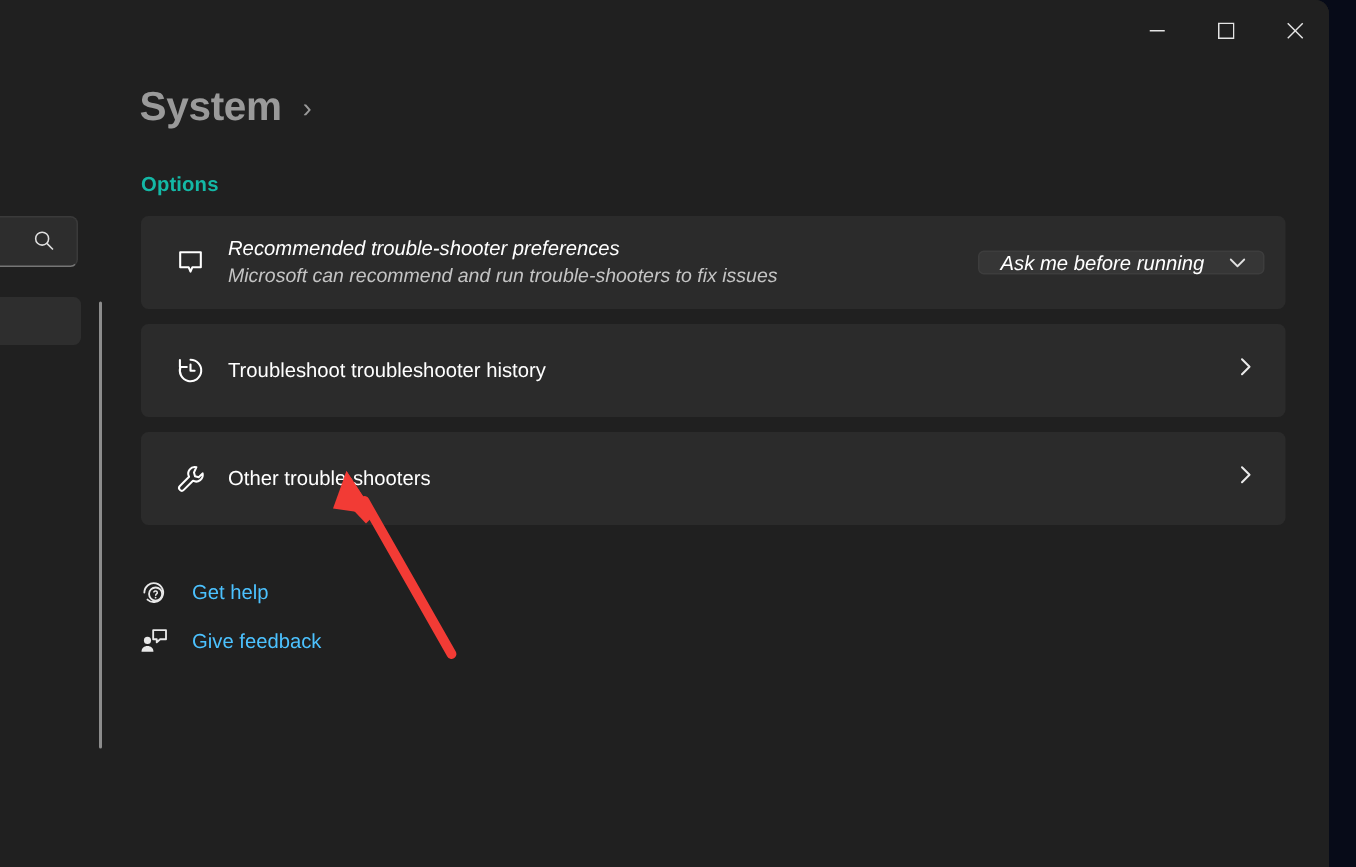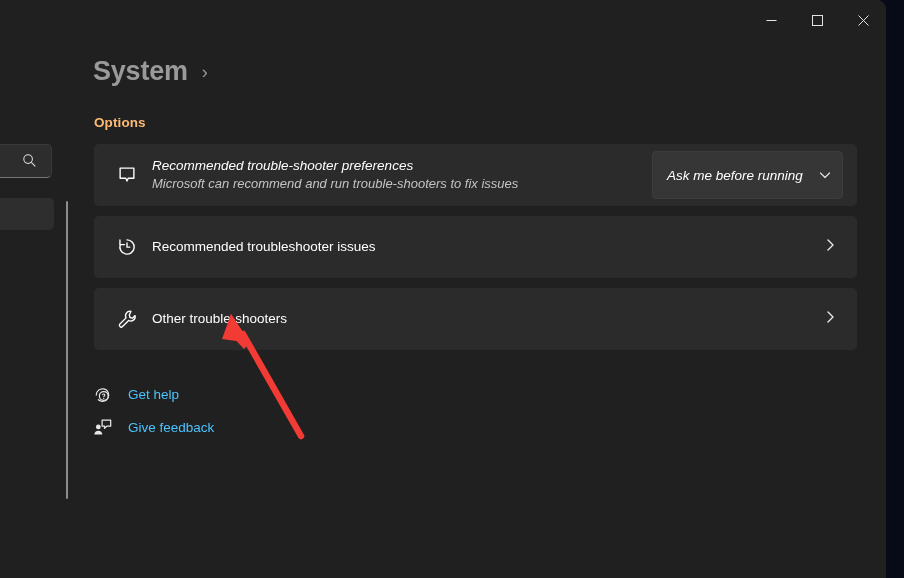--- a/index.html
+++ b/index.html
@@ -57,21 +57,21 @@
     position:absolute;left:93px;top:16px;
     display:flex;align-items:baseline;gap:14px;
     font-size:27px;font-weight:600;letter-spacing:-0.2px;
   }
   .crumb-sys{color:#9a9a9a;}
   .crumb-sep{color:#9a9a9a;font-size:18px;font-weight:400;position:relative;top:-2px;}
   .crumb-cur{color:#ffffff;}
 
   .section-label{
     position:absolute;left:94px;top:75px;
-    font-size:13.5px;font-weight:600;color:#fdba74;letter-spacing:0.1px;
+    font-size:13.5px;font-weight:600;color:#14b8a6;letter-spacing:0.1px;
   }
 
   .card{
     position:absolute;left:94px;width:763px;
     background:#2b2b2b;border-radius:5px;
     box-sizing:border-box;
   }
   .card.c1{top:104px;height:62px;font-style:italic;}
   .card.c2{top:176px;height:62px;}
   .card.c3{top:248px;height:62px;}
@@ -89,21 +89,21 @@
   .card-sub{font-size:13px;color:#c4c4c4;line-height:1.15;}
 
   .chev{
     position:absolute;right:20px;top:50%;transform:translateY(-50%);
     color:#e8e8e8;
   }
 
   
   .dropdown{
     position:absolute;right:14px;top:50%;transform:translateY(-50%);
-    height:48px;min-width:191px;
+    height:16px;min-width:191px;
     background:#363636;border:1px solid #3d3d3d;border-radius:4px;
     display:flex;align-items:center;justify-content:space-between;
     padding:0 11px 0 14px;box-sizing:border-box;
   }
   .dropdown-value{font-size:13.5px;color:#ffffff;white-space:nowrap;}
   .dropdown-chev{color:#e0e0e0;margin-left:14px;display:flex;}
 
   
   .link-row{
     position:absolute;left:92px;display:flex;align-items:center;gap:16px;justify-content:center;
@@ -186,21 +186,21 @@
 
       <div class="card c2 clickable">
         <span class="card-icon">
           <svg width="22" height="22" viewBox="0 0 24 24">
             <path d="M12 4.2a7.8 7.8 0 1 1-7.3 5.1" fill="none" stroke="currentColor" stroke-width="1.5" stroke-linecap="round"></path>
             <polyline points="4.3,4.4 4.3,9.4 9.3,9.4" fill="none" stroke="currentColor" stroke-width="1.5" stroke-linecap="round" stroke-linejoin="round"></polyline>
             <polyline points="12,7.6 12,12.2 15,12.2" fill="none" stroke="currentColor" stroke-width="1.5" stroke-linecap="round" stroke-linejoin="round"></polyline>
           </svg>
         </span>
         <div class="card-text">
-          <span class="card-title">Recommended troubleshooter issues</span>
+          <span class="card-title">Troubleshoot troubleshooter history</span>
         </div>
         <span class="chev">
           <svg width="14" height="14" viewBox="0 0 14 14">
             <polyline points="5,2 10,7 5,12" fill="none" stroke="currentColor" stroke-width="1.4" stroke-linecap="round" stroke-linejoin="round"></polyline>
           </svg>
         </span>
       </div>
 
       <div class="card c3 clickable">
         <span class="card-icon">

